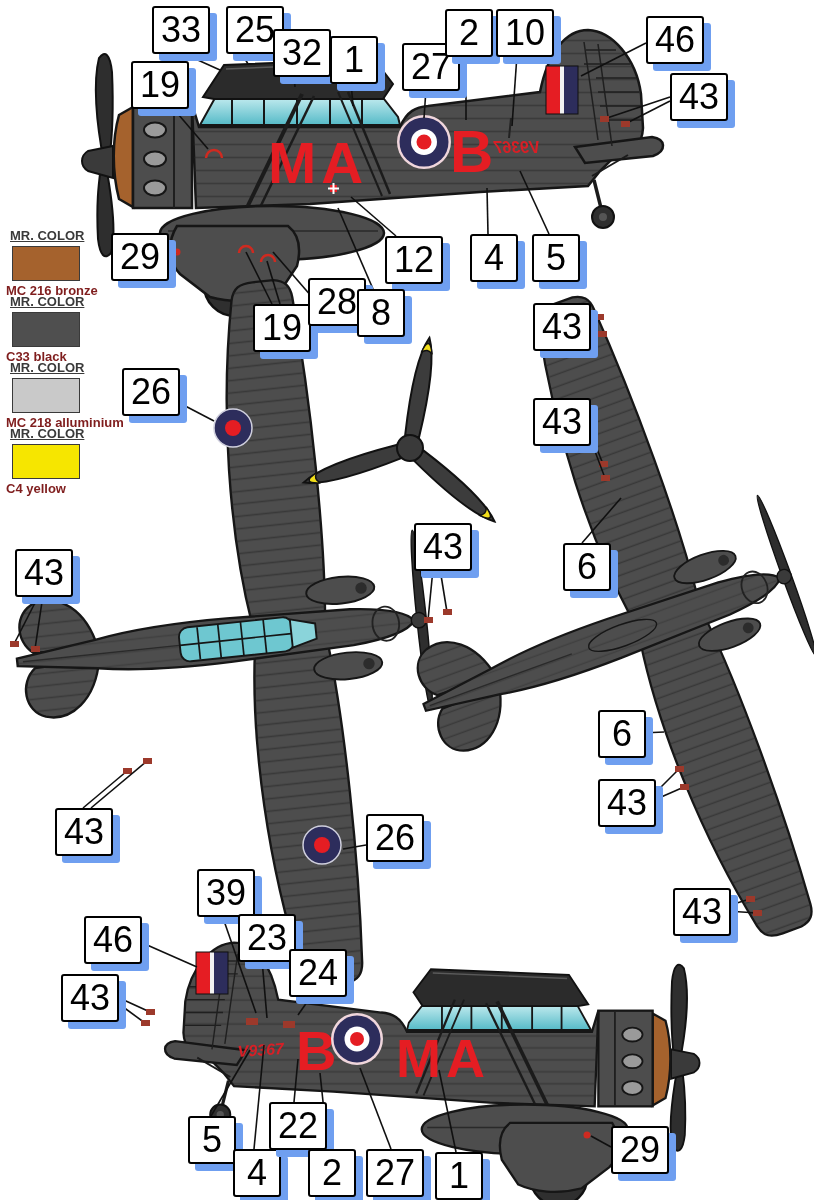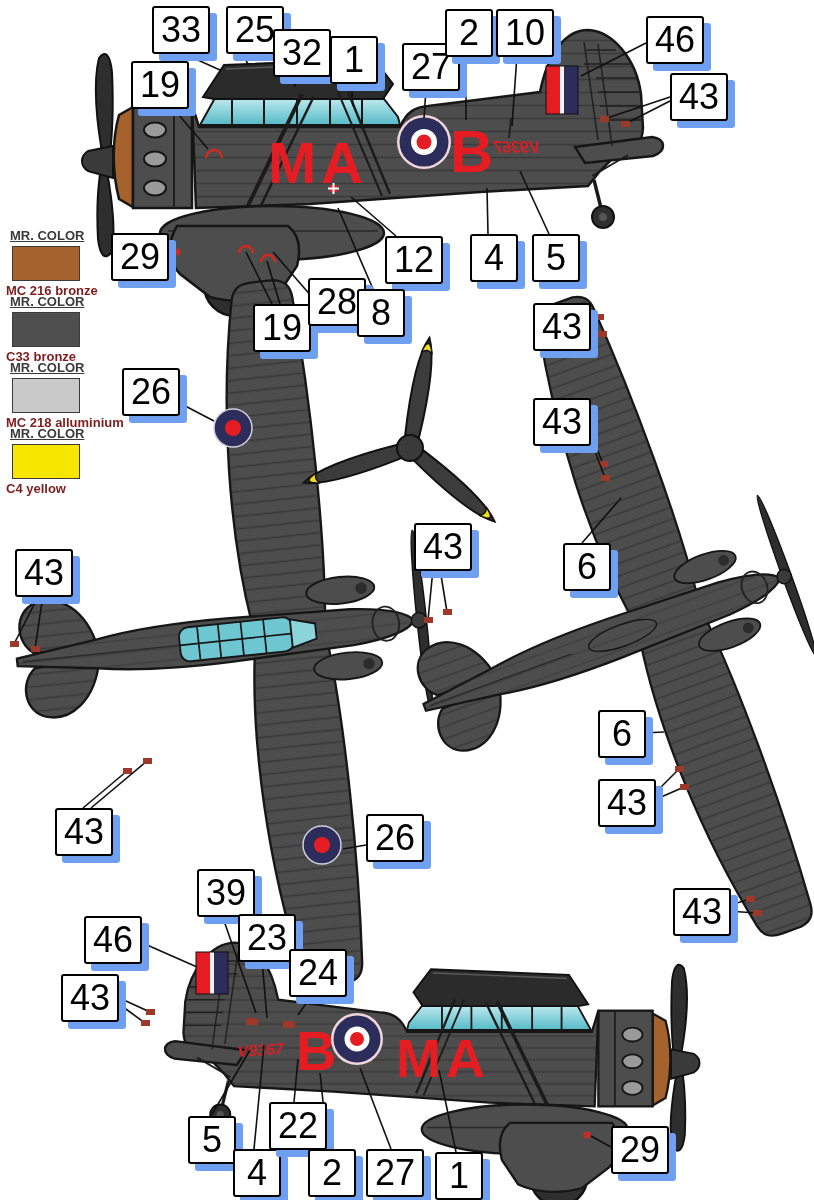--- a/index.html
+++ b/index.html
@@ -325,21 +325,21 @@
 
 <div class="legend">
   <div class="legend-entry" style="top:0px">
     <div class="legend-brand">MR. COLOR</div>
     <div class="legend-swatch" style="background-color: rgb(165, 98, 45);"></div>
     <div class="legend-name">MC 216 bronze</div>
   </div>
   <div class="legend-entry" style="top:66px">
     <div class="legend-brand">MR. COLOR</div>
     <div class="legend-swatch" style="background-color: rgb(79, 79, 79);"></div>
-    <div class="legend-name">C33 bronze</div>
+    <div class="legend-name">C33 black</div>
   </div>
   <div class="legend-entry" style="top:132px">
     <div class="legend-brand">MR. COLOR</div>
     <div class="legend-swatch" style="background-color: rgb(201, 201, 201);"></div>
     <div class="legend-name">MC 218 alluminium</div>
   </div>
   <div class="legend-entry" style="top:198px">
     <div class="legend-brand">MR. COLOR</div>
     <div class="legend-swatch" style="background-color: rgb(246, 230, 0);"></div>
     <div class="legend-name">C4 yellow</div>

